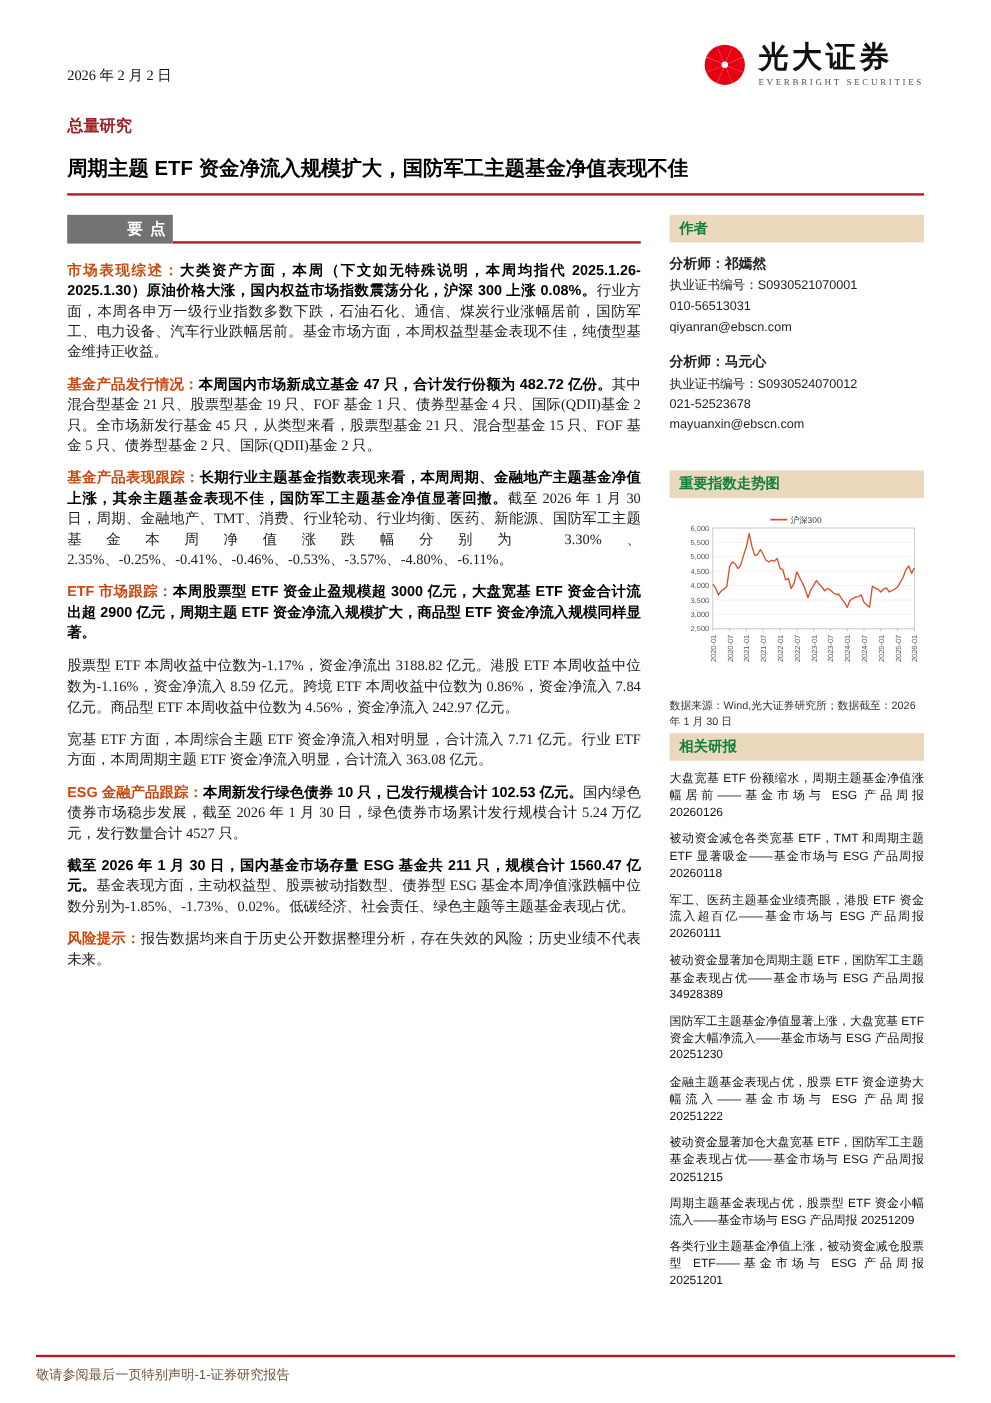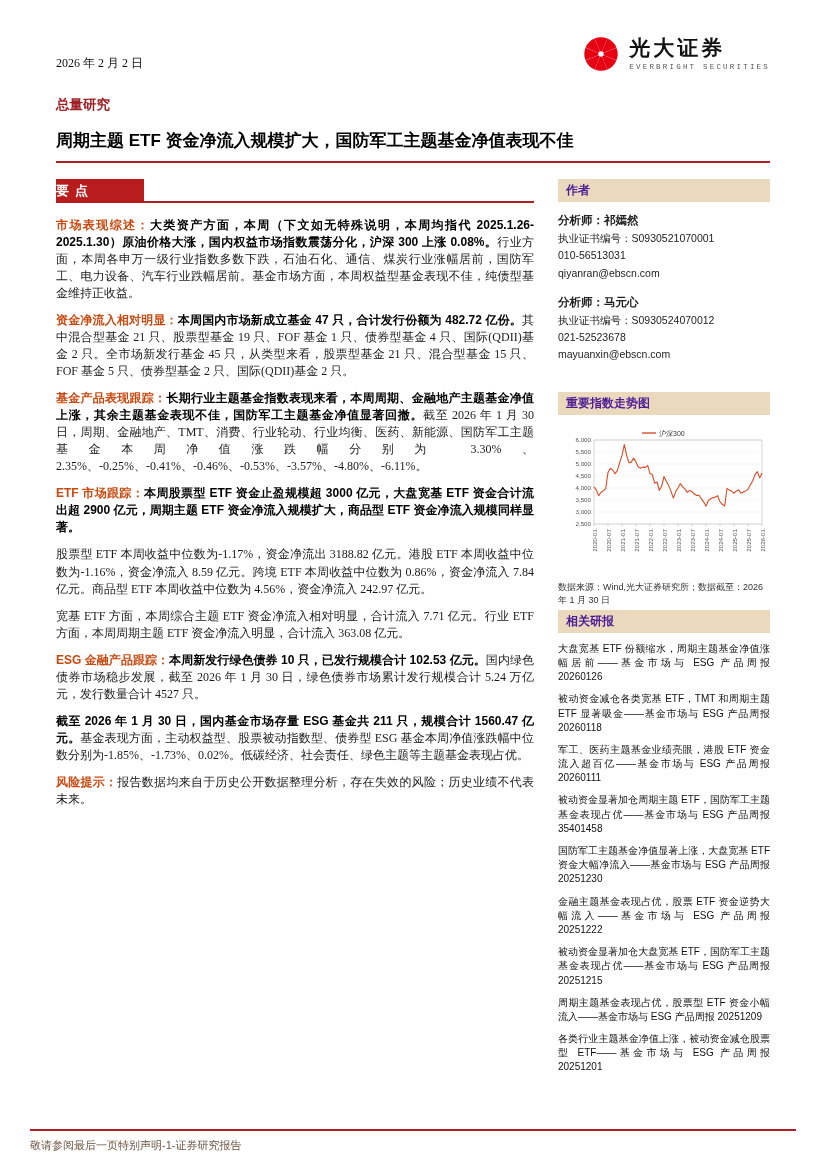--- a/index.html
+++ b/index.html
@@ -5,50 +5,50 @@
   html,body{margin:0;padding:0;background:#fff;}
   body{width:826px;height:1169px;position:relative;overflow:hidden;
        font-family:"Liberation Serif",serif;color:#1a1a1a;}
   .page{padding:34px 56px 0;box-sizing:border-box;}
 
   
   .topbar{display:flex;justify-content:space-between;align-items:center;}
   .report-date{font-size:12px;margin-top:18px;color:#111;}
   .logo{display:flex;align-items:center;gap:8px;}
   .brand-text{display:flex;flex-direction:column;align-items:flex-start;}
-  .brand-cn{font-size:21px;font-weight:bold;letter-spacing:3px;color:#111;
+  .brand-cn{font-size:25px;font-weight:bold;letter-spacing:3px;color:#111;
             font-family:"Liberation Serif",serif;line-height:1.1;}
   .brand-en{font-size:7.5px;letter-spacing:2.2px;color:#555;margin-top:2px;
-            font-family:Liberation Mono, monospace;}
+            font-family:Liberation Serif, serif;}
 
   .category{margin-top:22px;font-size:13.5px;font-weight:bold;color:#9e1f24;
             font-family:Liberation Mono, monospace;}
   .title{margin:16px 0 8px;font-size:17px;font-weight:bold;color:#000;
          font-family:"Liberation Sans",sans-serif;line-height:1.35;}
   .subtitle{font-size:14.5px;font-weight:bold;color:#000;
             font-family:"Liberation Sans",sans-serif;margin-bottom:12px;}
   .red-rule{border:none;border-top:2.5px solid #b01f24;margin:4px 0 16px;}
 
   .columns{display:flex;gap:24px;align-items:flex-start;}
   .main{flex:1;min-width:0;}
   .sidebar{width:212px;flex:none;font-family:"Liberation Sans",sans-serif;}
 
   
   .kp-bar{display:flex;align-items:flex-end;margin-bottom:14px;}
-  .kp-box{background:#b91c1c;color:#fff;font-family:"Liberation Sans",sans-serif;
-          font-weight:bold;font-size:13px;width:88px;text-align:left;
+  .kp-box{background:#737373;color:#fff;font-family:"Liberation Sans",sans-serif;
+          font-weight:bold;font-size:13px;width:88px;text-align:right;
           padding:3px 0;letter-spacing:6px;}
   .kp-rule-line{flex:1;border-bottom:2px solid #ad1f21;height:0;}
   p.kp{font-size:12px;line-height:1.42;text-align:justify;margin:0 0 10px;}
   .kp-label{color:#c9490f;font-weight:bold;font-family:"Liberation Sans",sans-serif;}
   .kp-bold{color:#000;font-weight:bold;font-family:"Liberation Sans",sans-serif;}
   .kp-text{color:#1a1a1a;}
 
   
-  .side-heading{background:#ead9bd;color:#4c1d95;font-weight:bold;font-size:12px;
+  .side-heading{background:#ead9bd;color:#15803d;font-weight:bold;font-size:12px;
                 padding:3px 8px;margin:0 0 9px;font-family:Liberation Serif, serif;}
   .author-block{margin-bottom:28px;}
   .analyst{font-size:10.5px;line-height:1.65;color:#222;margin-bottom:11px;}
   .analyst-name{font-weight:bold;font-size:11.5px;}
   .analyst a{color:#222;text-decoration:none;}
   .chart-wrap{margin-bottom:2px;}
   .chart-source{font-size:9px;color:#333;line-height:1.5;margin:3px 0 2px;}
   .related-item{font-size:10px;line-height:1.42;text-align:justify;color:#111;
                 margin:0 0 8px;}
 
@@ -94,21 +94,21 @@
 
   <div class="columns">
 
     <div class="main">
       <div class="kp-bar">
         <span class="kp-box">要点</span>
         <span class="kp-rule-line"></span>
       </div>
 
       <p class="kp"><span class="kp-label">市场表现综述：</span><span class="kp-bold">大类资产方面，本周（下文如无特殊说明，本周均指代 2025.1.26-2025.1.30）原油价格大涨，国内权益市场指数震荡分化，沪深 300 上涨 0.08%。</span><span class="kp-text">行业方面，本周各申万一级行业指数多数下跌，石油石化、通信、煤炭行业涨幅居前，国防军工、电力设备、汽车行业跌幅居前。基金市场方面，本周权益型基金表现不佳，纯债型基金维持正收益。</span></p>
-      <p class="kp"><span class="kp-label">资金净流入相对明显：</span><span class="kp-bold">本周国内市场新成立基金 47 只，合计发行份额为 482.72 亿份。</span><span class="kp-text">其中混合型基金 21 只、股票型基金 19 只、FOF 基金 1 只、债券型基金 4 只、国际(QDII)基金 2 只。全市场新发行基金 45 只，从类型来看，股票型基金 21 只、混合型基金 15 只、FOF 基金 5 只、债券型基金 2 只、国际(QDII)基金 2 只。</span></p>
+      <p class="kp"><span class="kp-label">基金产品发行情况：</span><span class="kp-bold">本周国内市场新成立基金 47 只，合计发行份额为 482.72 亿份。</span><span class="kp-text">其中混合型基金 21 只、股票型基金 19 只、FOF 基金 1 只、债券型基金 4 只、国际(QDII)基金 2 只。全市场新发行基金 45 只，从类型来看，股票型基金 21 只、混合型基金 15 只、FOF 基金 5 只、债券型基金 2 只、国际(QDII)基金 2 只。</span></p>
       <p class="kp"><span class="kp-label">基金产品表现跟踪：</span><span class="kp-bold">长期行业主题基金指数表现来看，本周周期、金融地产主题基金净值上涨，其余主题基金表现不佳，国防军工主题基金净值显著回撤。</span><span class="kp-text">截至 2026 年 1 月 30 日，周期、金融地产、TMT、消费、行业轮动、行业均衡、医药、新能源、国防军工主题基金本周净值涨跌幅分别为 3.30%、2.35%、-0.25%、-0.41%、-0.46%、-0.53%、-3.57%、-4.80%、-6.11%。</span></p>
       <p class="kp"><span class="kp-label">ETF 市场跟踪：</span><span class="kp-bold">本周股票型 ETF 资金止盈规模超 3000 亿元，大盘宽基 ETF 资金合计流出超 2900 亿元，周期主题 ETF 资金净流入规模扩大，商品型 ETF 资金净流入规模同样显著。</span><span class="kp-text"></span></p>
       <p class="kp"><span class="kp-label"></span><span class="kp-bold"></span><span class="kp-text">股票型 ETF 本周收益中位数为-1.17%，资金净流出 3188.82 亿元。港股 ETF 本周收益中位数为-1.16%，资金净流入 8.59 亿元。跨境 ETF 本周收益中位数为 0.86%，资金净流入 7.84 亿元。商品型 ETF 本周收益中位数为 4.56%，资金净流入 242.97 亿元。</span></p>
       <p class="kp"><span class="kp-label"></span><span class="kp-bold"></span><span class="kp-text">宽基 ETF 方面，本周综合主题 ETF 资金净流入相对明显，合计流入 7.71 亿元。行业 ETF 方面，本周周期主题 ETF 资金净流入明显，合计流入 363.08 亿元。</span></p>
       <p class="kp"><span class="kp-label">ESG 金融产品跟踪：</span><span class="kp-bold">本周新发行绿色债券 10 只，已发行规模合计 102.53 亿元。</span><span class="kp-text">国内绿色债券市场稳步发展，截至 2026 年 1 月 30 日，绿色债券市场累计发行规模合计 5.24 万亿元，发行数量合计 4527 只。</span></p>
       <p class="kp"><span class="kp-label"></span><span class="kp-bold">截至 2026 年 1 月 30 日，国内基金市场存量 ESG 基金共 211 只，规模合计 1560.47 亿元。</span><span class="kp-text">基金表现方面，主动权益型、股票被动指数型、债券型 ESG 基金本周净值涨跌幅中位数分别为-1.85%、-1.73%、0.02%。低碳经济、社会责任、绿色主题等主题基金表现占优。</span></p>
       <p class="kp"><span class="kp-label">风险提示：</span><span class="kp-bold"></span><span class="kp-text">报告数据均来自于历史公开数据整理分析，存在失效的风险；历史业绩不代表未来。</span></p>
     </div>
 
     <aside class="sidebar">
@@ -180,21 +180,21 @@
             <polyline points="36.0,62.8 38.3,65.9 40.7,71.7 43.0,68.3 45.3,66.9 47.7,64.7 50.0,48.4 52.3,44.3 54.7,46.0 57.0,49.8 59.3,46.7 61.7,38.6 64.0,31.6 66.3,20.6 68.7,31.6 71.0,38.8 73.3,38.1 75.7,34.0 78.0,38.1 80.3,42.9 82.7,44.3 85.0,42.9 87.3,43.6 89.7,41.4 92.0,49.6 94.3,50.6 96.7,59.2 99.0,58.0 101.3,66.4 103.7,62.1 106.0,52.5 108.3,57.3 110.7,61.6 113.0,67.1 115.3,74.1 117.7,67.6 120.0,64.0 122.3,59.7 124.7,62.8 127.0,65.2 129.3,68.3 131.7,66.4 134.0,67.6 136.3,70.0 138.7,71.4 141.0,71.2 143.3,74.8 145.7,77.9 148.0,82.2 150.3,76.5 152.7,74.8 155.0,73.6 157.3,73.1 159.7,71.7 162.0,77.9 164.3,80.3 166.7,82.0 169.0,64.5 171.3,65.9 173.7,67.1 176.0,69.3 178.3,66.9 180.7,65.9 183.0,69.3 185.3,68.1 187.7,66.9 190.0,65.2 192.3,61.1 194.7,56.8 197.0,50.6 199.3,47.7 201.7,53.9 204.0,49.1" fill="none" stroke="#dd4b27" stroke-width="1.1" stroke-linejoin="round"></polyline>
           </svg>
       </div>
       <div class="chart-source">数据来源：Wind,光大证券研究所；数据截至：2026 年 1 月 30 日</div>
 
       <div class="side-heading">相关研报</div>
       <div>
         <p class="related-item">大盘宽基 ETF 份额缩水，周期主题基金净值涨幅居前——基金市场与 ESG 产品周报 20260126</p>
         <p class="related-item">被动资金减仓各类宽基 ETF，TMT 和周期主题 ETF 显著吸金——基金市场与 ESG 产品周报 20260118</p>
         <p class="related-item">军工、医药主题基金业绩亮眼，港股 ETF 资金流入超百亿——基金市场与 ESG 产品周报 20260111</p>
-        <p class="related-item">被动资金显著加仓周期主题 ETF，国防军工主题基金表现占优——基金市场与 ESG 产品周报 35401458</p>
+        <p class="related-item">被动资金显著加仓周期主题 ETF，国防军工主题基金表现占优——基金市场与 ESG 产品周报 34928389</p>
         <p class="related-item">国防军工主题基金净值显著上涨，大盘宽基 ETF 资金大幅净流入——基金市场与 ESG 产品周报 20251230</p>
         <p class="related-item">金融主题基金表现占优，股票 ETF 资金逆势大幅流入——基金市场与 ESG 产品周报 20251222</p>
         <p class="related-item">被动资金显著加仓大盘宽基 ETF，国防军工主题基金表现占优——基金市场与 ESG 产品周报 20251215</p>
         <p class="related-item">周期主题基金表现占优，股票型 ETF 资金小幅流入——基金市场与 ESG 产品周报 20251209</p>
         <p class="related-item">各类行业主题基金净值上涨，被动资金减仓股票型 ETF——基金市场与 ESG 产品周报 20251201</p>
       </div>
 
     </aside>
   </div>
 </div>

